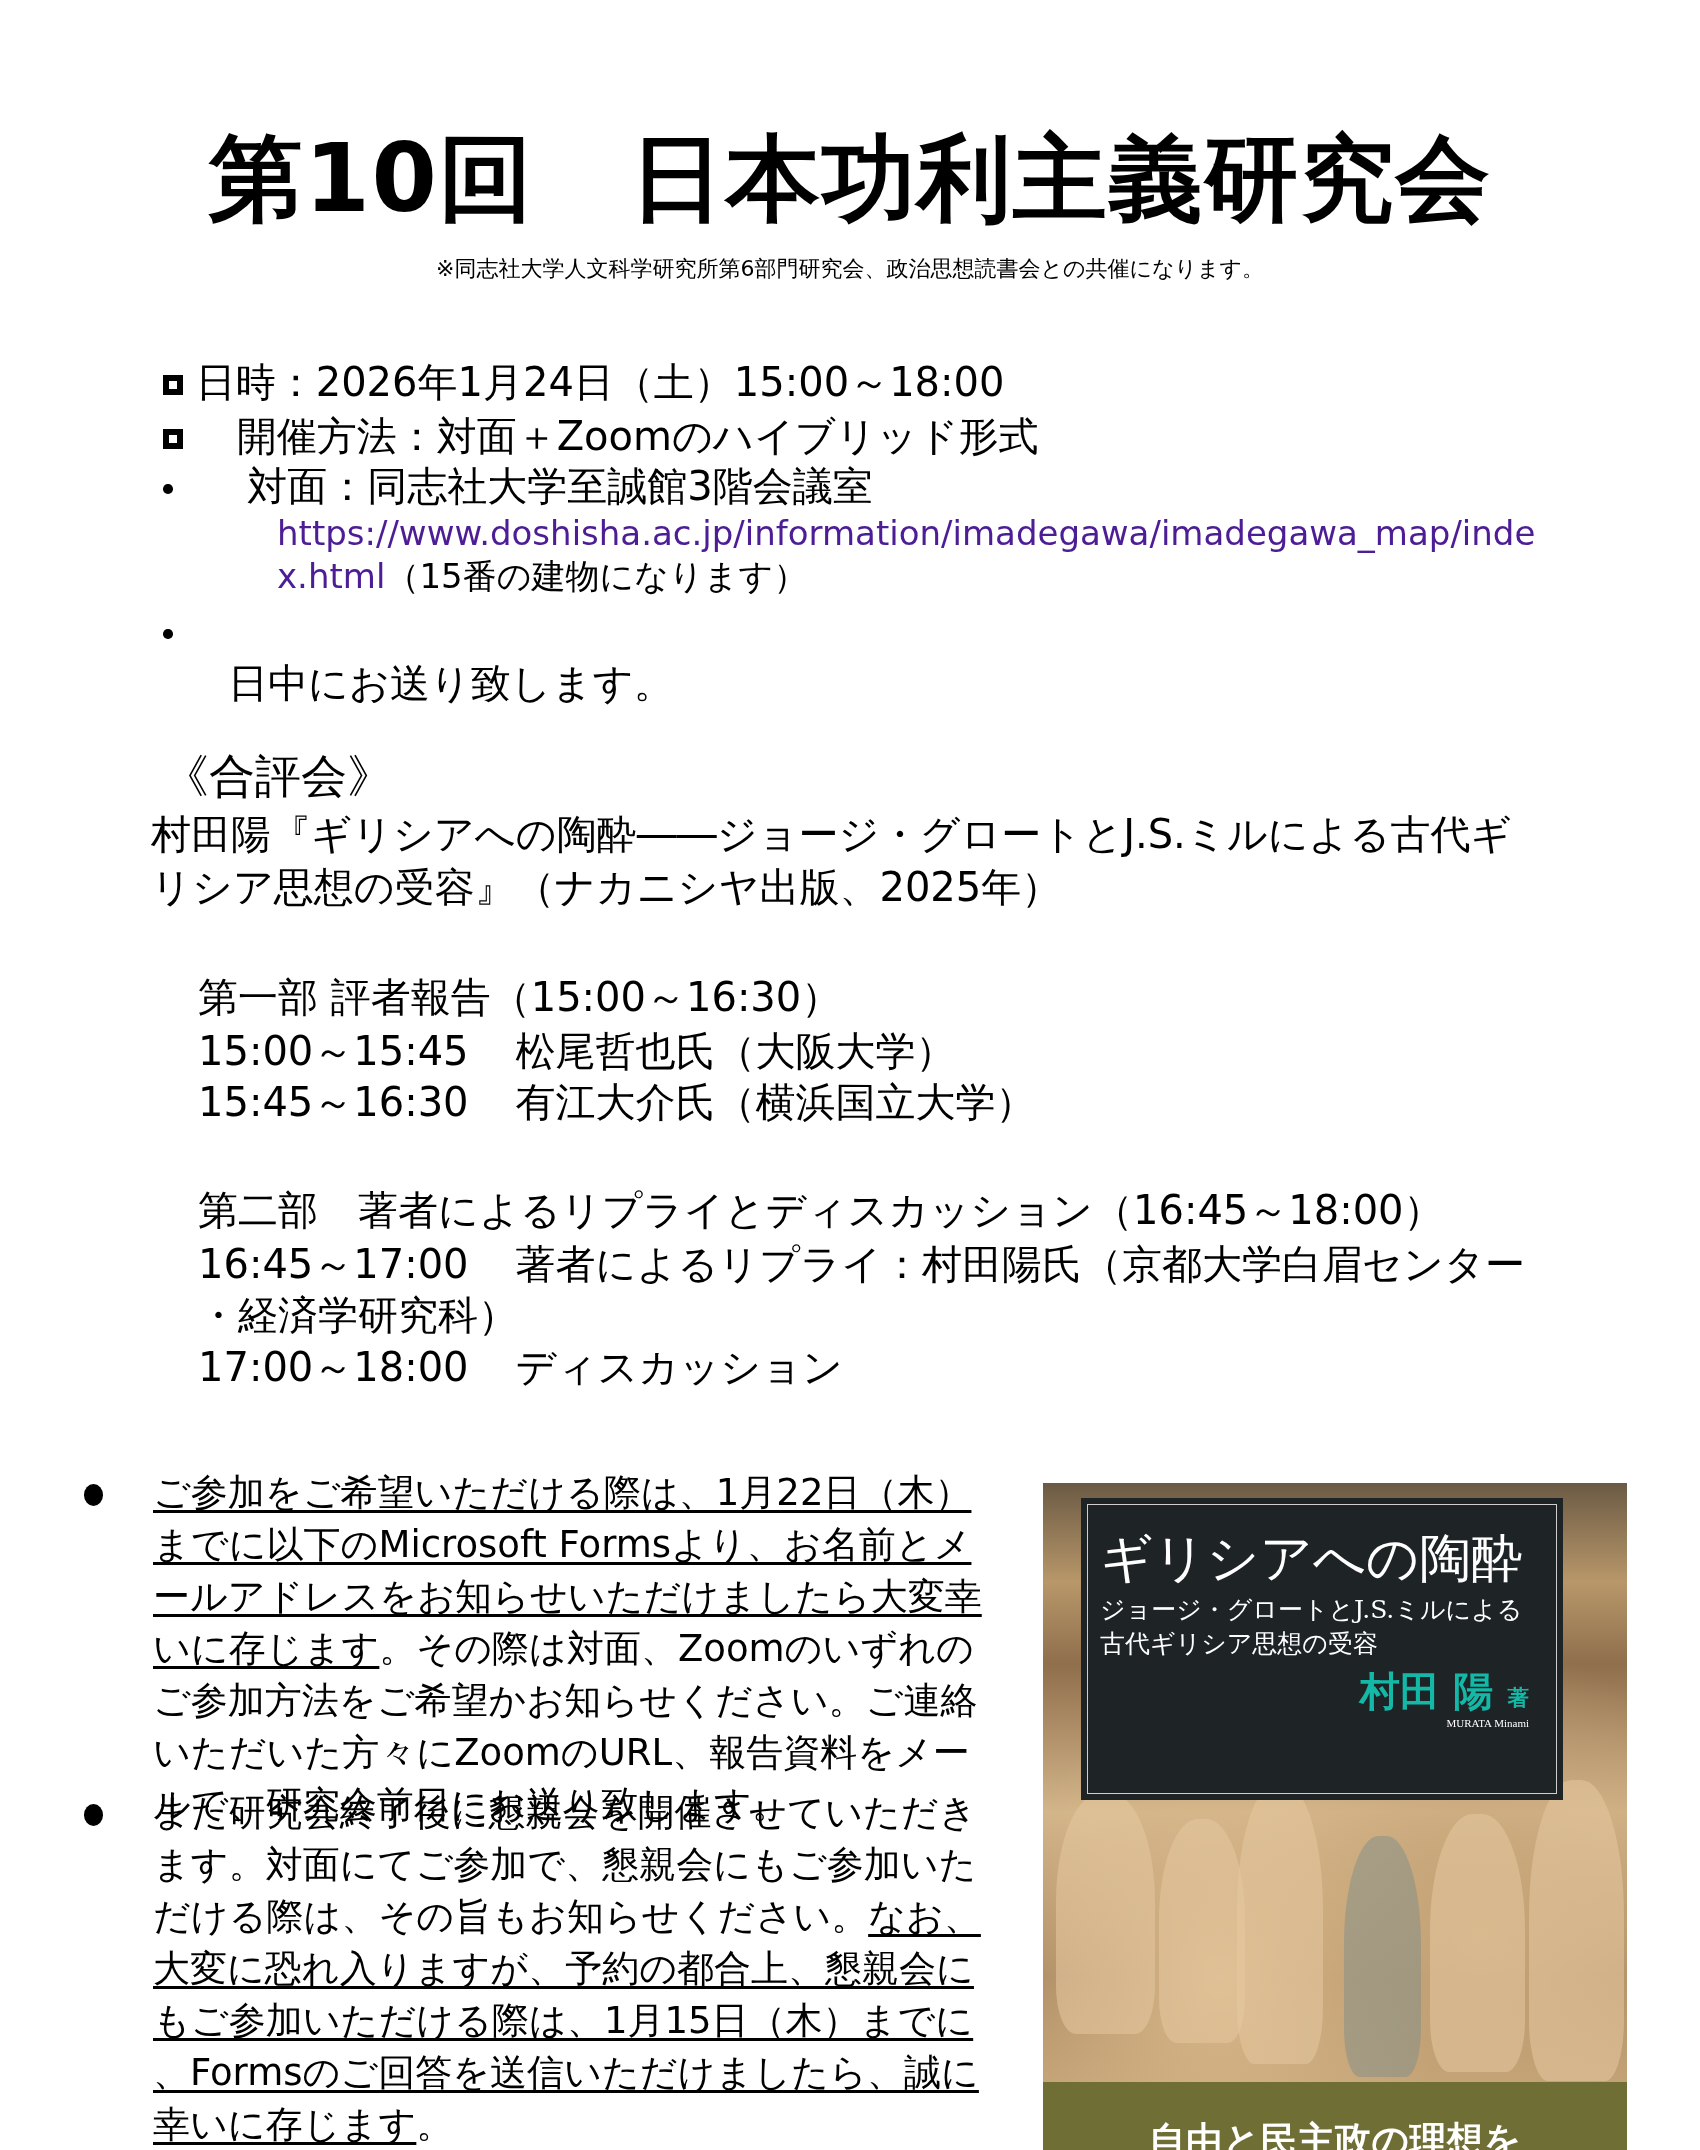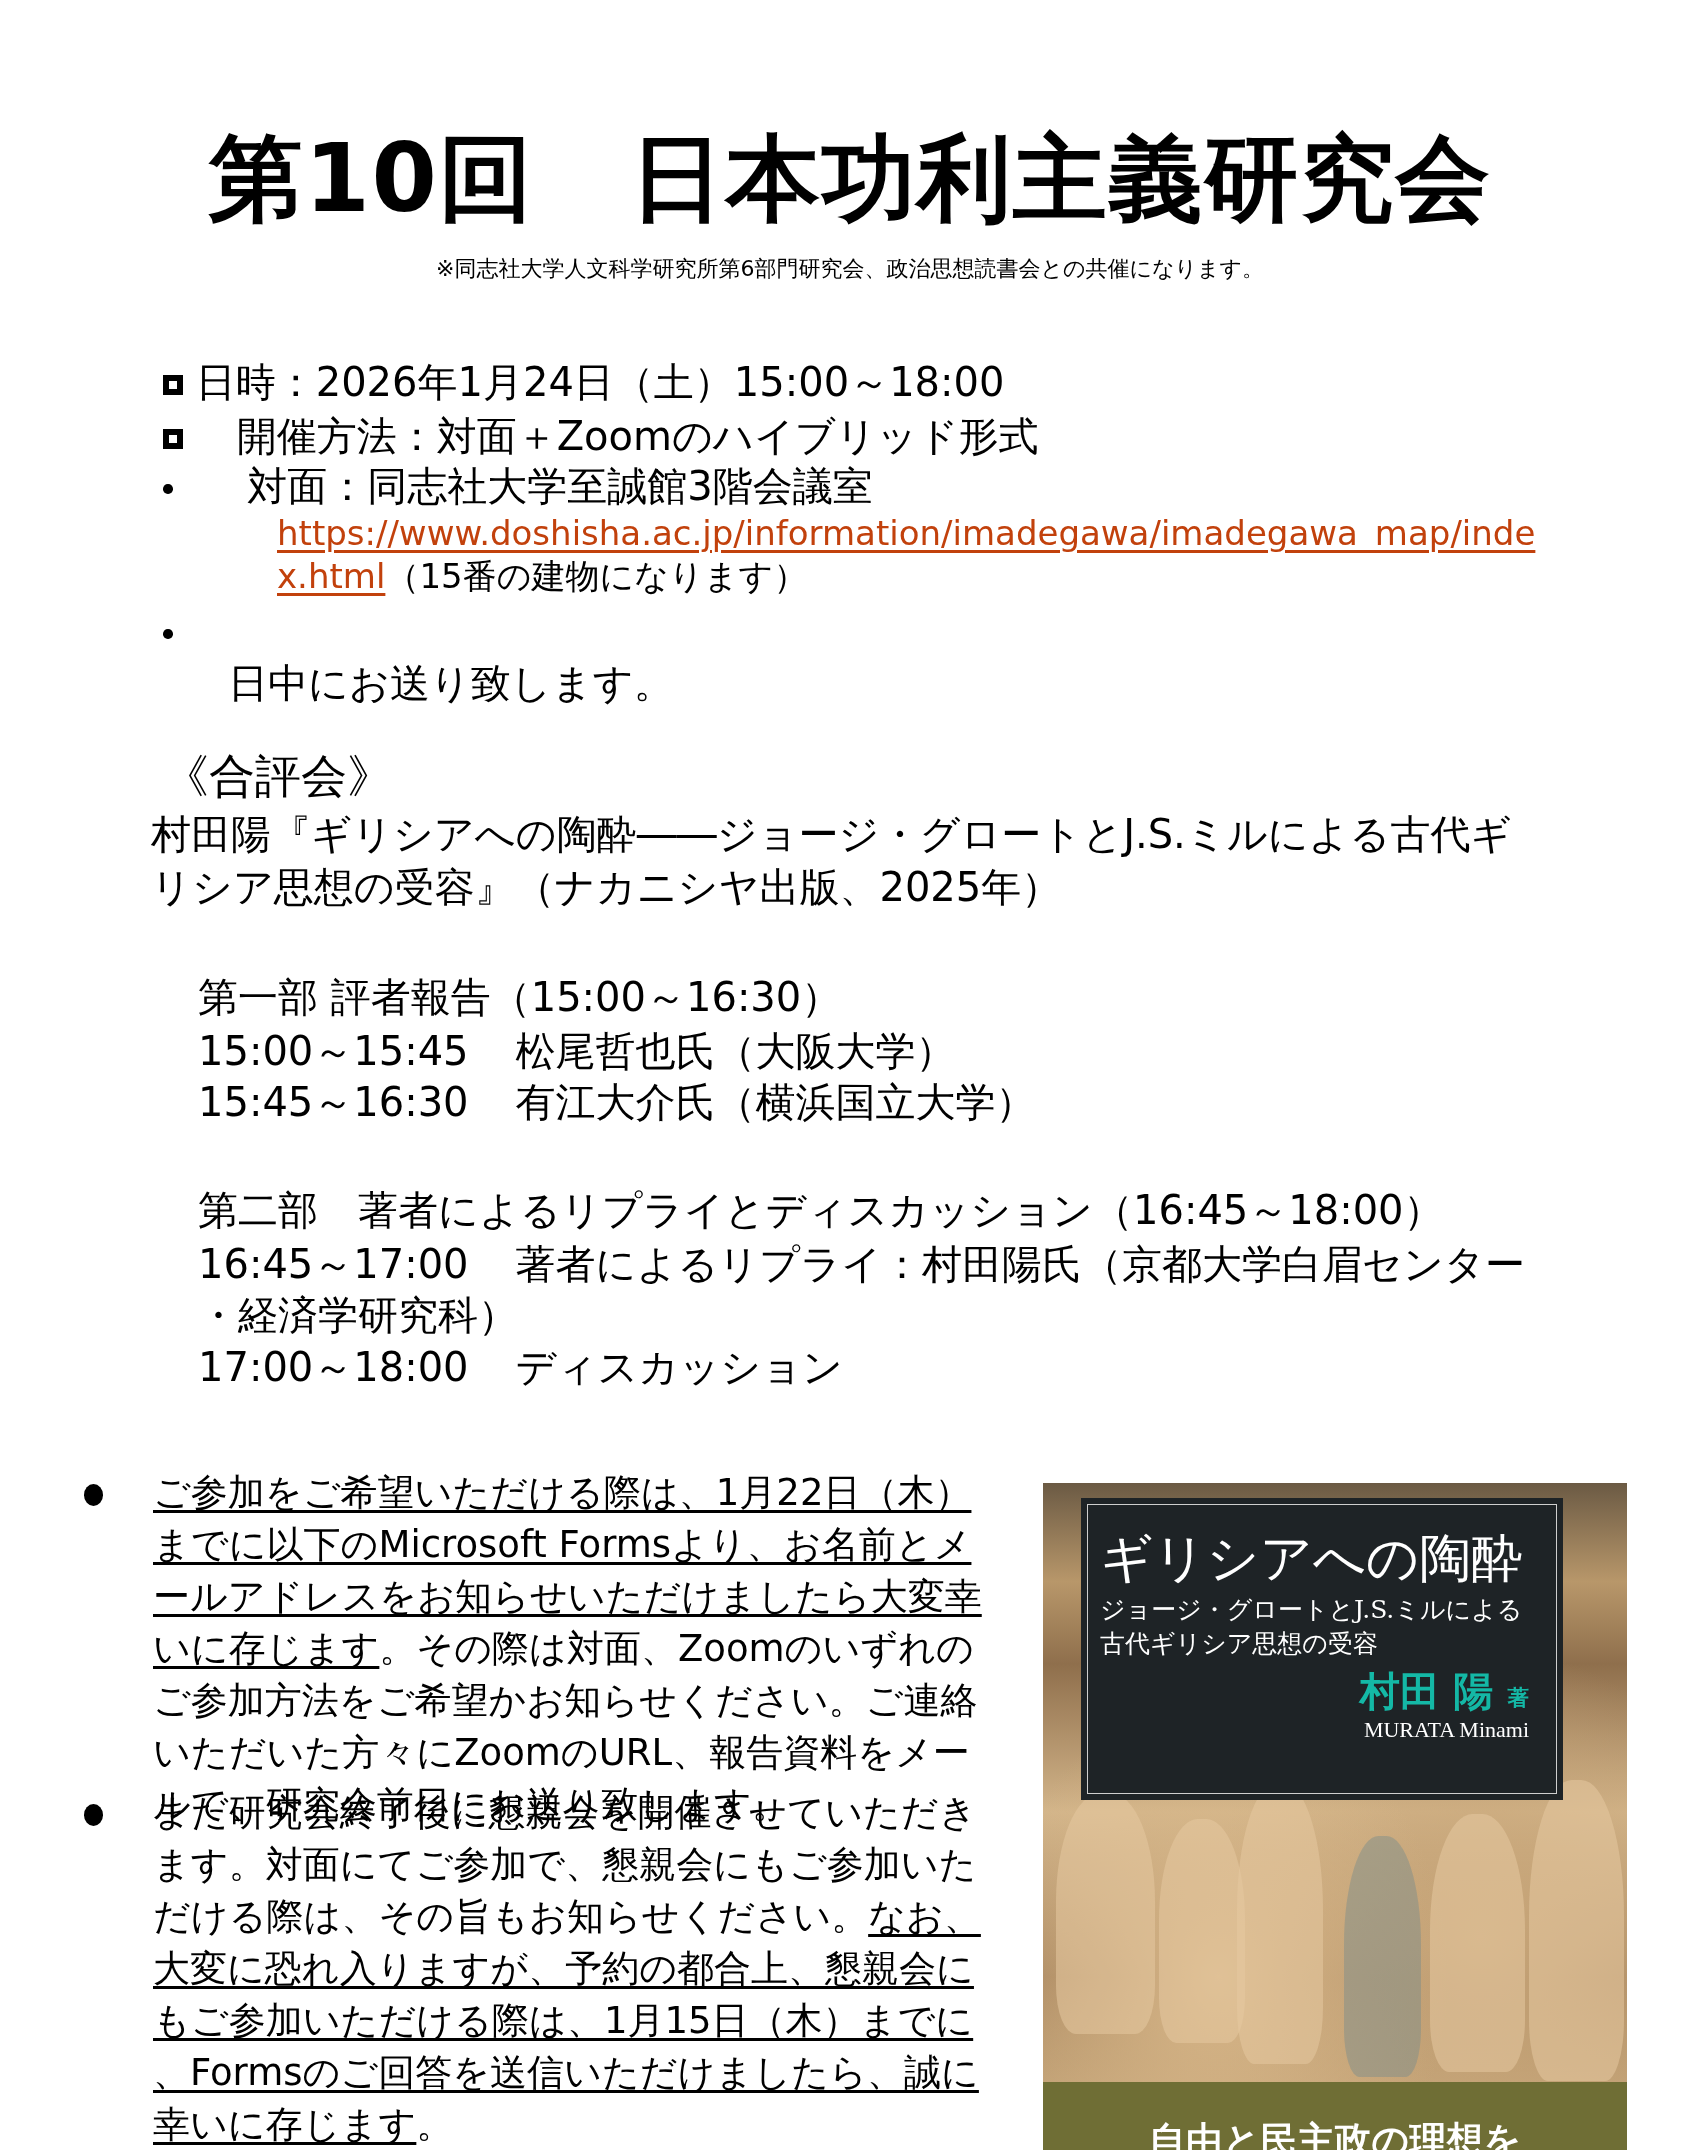--- a/index.html
+++ b/index.html
@@ -4,38 +4,38 @@
 <style>
   html, body { margin:0; padding:0; background:#ffffff; }
   body { width:1700px; height:2456px; position:relative; overflow:hidden;
          font-family:"DejaVu Sans","Liberation Sans",sans-serif; color:#000; }
   .abs { position:absolute; }
   .title { left:0; width:1700px; top:116px; text-align:center; font-size:94px; font-weight:bold; letter-spacing:1.7px; }
   .note { left:0; width:1700px; top:254px; text-align:center; font-size:22px; }
   .line { font-size:40px; line-height:54px; white-space:nowrap; }
   .sq { display:inline-block; width:20px; height:20px; border:6px solid #000; box-sizing:border-box; vertical-align:middle; margin-right:0; }
   .dot { display:inline-block; width:9.5px; height:9.5px; border-radius:50%; background:#000; vertical-align:middle; }
-  .link { color:#c2410c; text-decoration:underline; text-decoration-thickness:3.4px; text-underline-offset:5.2px; }
+  .link { color:#4c1d95; text-decoration-thickness:3.4px; text-underline-offset:5.2px; }
   .sec-head { font-size:46px; }
   .body-l { font-size:37px; line-height:52px; }
   .ul { text-decoration:underline; text-decoration-thickness:3px; text-underline-offset:5.2px; }
   .bullet-big { display:inline-block; width:19px; height:21.5px; border-radius:50%; background:#000; }
   
   .cover { left:1043px; top:1483px; width:584px; height:823px; overflow:hidden;
            background:
              radial-gradient(ellipse at 30% 60%, #d9b88a 0%, rgba(0,0,0,0) 40%),
              radial-gradient(ellipse at 75% 55%, #c9a77a 0%, rgba(0,0,0,0) 45%),
              linear-gradient(180deg, #6b5a44 0%, #b8976a 12%, #8f6f4c 22%, #d3b58a 40%, #a8865f 60%, #cdae80 80%, #9e7e58 100%); }
   .cover-panel { position:absolute; left:38px; top:15px; width:482px; height:302px; background:#1e2326; box-sizing:border-box; }
   .cover-panel-inner { position:absolute; left:6px; top:6px; right:6px; bottom:6px; border:1.3px solid #cfcfcf; }
   .cover-title { position:absolute; left:19px; top:26px; color:#fff; font-family:"DejaVu Serif","Liberation Serif",serif; font-size:52px; }
   .cover-sub { position:absolute; left:19px; color:#fff; font-family:"DejaVu Serif","Liberation Serif",serif; font-size:25px; }
   .cover-author { position:absolute; right:34px; top:166px; color:#14b8a6; font-family:"DejaVu Serif","Liberation Serif",serif; font-size:40px; font-weight:bold; }
   .cover-author small { font-size:21.5px; }
-  .cover-author-en { position:absolute; right:34px; top:219px; color:#fff; font-family:"Liberation Serif",serif; font-size:22px; }
+  .cover-author-en { position:absolute; right:34px; top:219px; color:#fff; font-family:"Liberation Serif",serif; font-size:11px; }
   .cover-band { position:absolute; left:0; right:0; top:599px; bottom:0; background:#6f6e35; }
   .band-h { position:absolute; left:0; right:0; text-align:center; color:#fff; font-family:"DejaVu Serif","Liberation Serif",serif; font-weight:bold; font-size:37px; }
   .figure { position:absolute; border-radius:45% 45% 20% 20%; background:rgba(230,200,160,0.55); }
 </style>
 </head>
 <body>
 
 <div class="abs title">第10回　日本功利主義研究会</div>
 <div class="abs note">※同志社大学人文科学研究所第6部門研究会、政治思想読書会との共催になります。</div>
 

